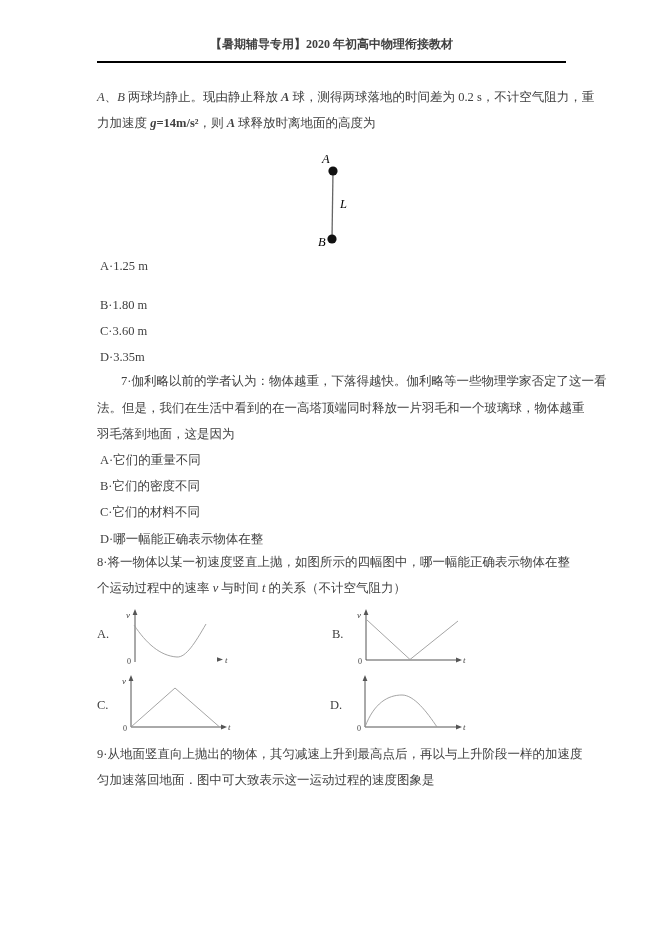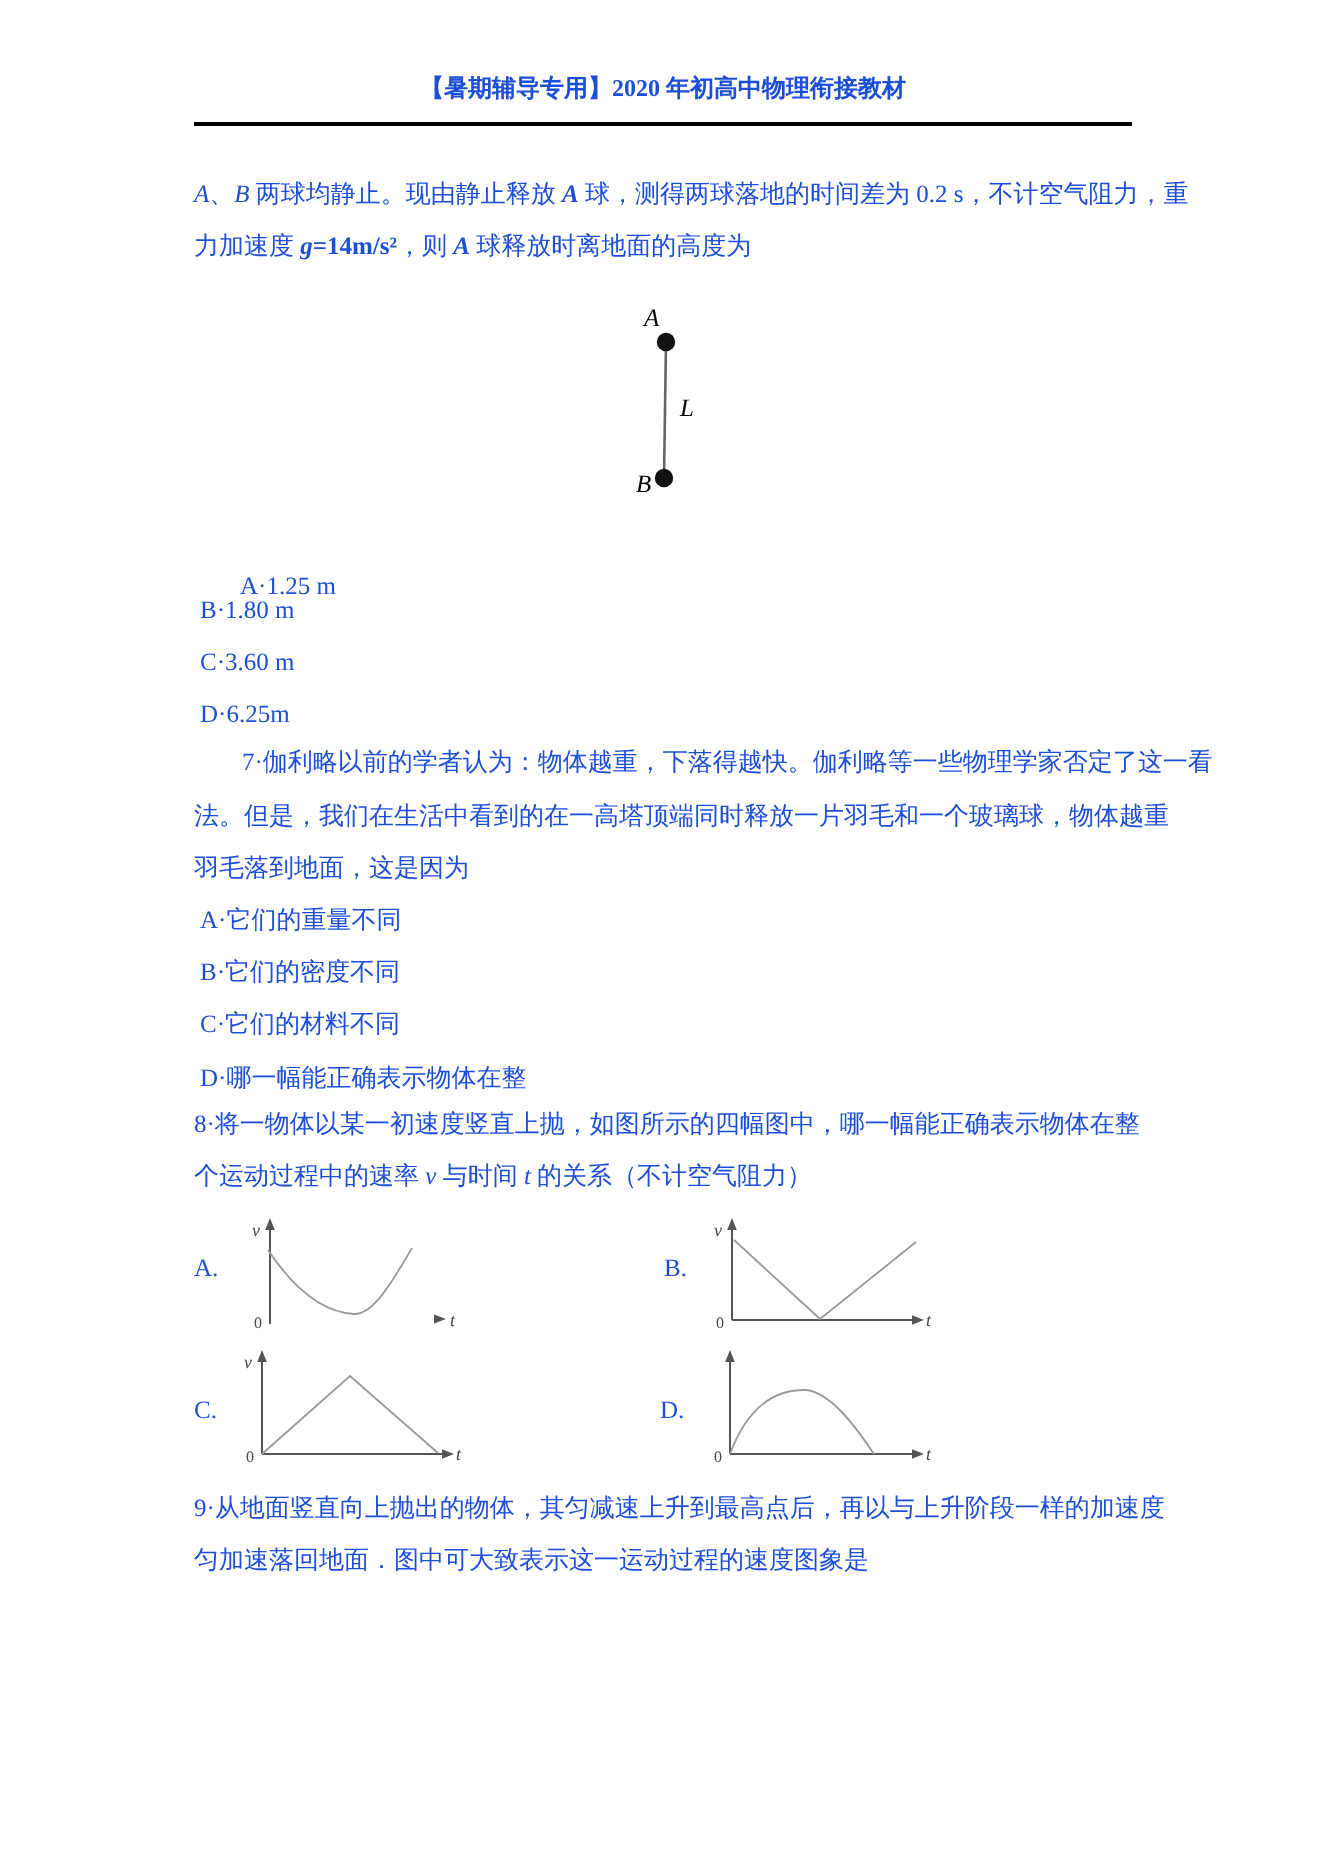--- a/index.html
+++ b/index.html
@@ -1,18 +1,18 @@
 <!DOCTYPE html>
 <html><head>
 <meta charset="utf-8">
 <style>
   html,body{margin:0;padding:0;background:#ffffff;}
   .page{
     position:relative;width:661px;height:935px;background:#ffffff;
-    font-family:"Liberation Serif","DejaVu Serif",serif;color:#1d4ed8;overflow:hidden;
+    font-family:"Liberation Serif","DejaVu Serif",serif;color:#404040;overflow:hidden;
   }
   .abs{position:absolute;}
   .txt{font-size:12.5px;line-height:16px;white-space:nowrap;}
   .b{font-weight:bold;}
   .i{font-style:italic;}
   .bi{font-weight:bold;font-style:italic;}
   .header-title{left:97px;top:36px;width:469px;text-align:center;font-size:12px;font-weight:bold;}
   .header-rule{left:97px;top:61px;width:469px;height:2px;background:#000;}
   .glabel{font-size:12.5px;}
   svg text{font-family:"Liberation Serif","DejaVu Serif",serif;}
@@ -36,24 +36,24 @@
 
   <svg class="abs" style="left:298px;top:146px;" width="80" height="105">
     <line x1="35" y1="25" x2="34" y2="93" stroke="#666" stroke-width="1.3"></line>
     <circle cx="35" cy="25" r="4.6" fill="#111"></circle>
     <circle cx="34" cy="93" r="4.6" fill="#111"></circle>
     <text x="24" y="17" font-size="12.5" font-style="italic">A</text>
     <text x="42" y="62" font-size="12.5" font-style="italic">L</text>
     <text x="20" y="100" font-size="12.5" font-style="italic">B</text>
   </svg>
 
-  <div class="abs txt" style="left:100px;top:285px;margin-left:20px;">A·1.25 m</div>
+  <div class="abs txt" style="left:100px;top:258px;">A·1.25 m</div>
   <div class="abs txt" style="left:100px;top:297px;">B·1.80 m</div>
   <div class="abs txt" style="left:100px;top:323px;">C·3.60 m</div>
-  <div class="abs txt" style="left:100px;top:349px;">D·6.25m</div>
+  <div class="abs txt" style="left:100px;top:349px;">D·3.35m</div>
 
   <div class="abs txt" style="left:97px;top:373px;margin-left:24px;">7·伽利略以前的学者认为：物体越重，下落得越快。伽利略等一些物理学家否定了这一看</div>
   <div class="abs txt" style="left:97px;top:400px;">法。但是，我们在生活中看到的在一高塔顶端同时释放一片羽毛和一个玻璃球，物体越重</div>
   <div class="abs txt" style="left:97px;top:426px;">羽毛落到地面，这是因为</div>
   <div class="abs txt" style="left:100px;top:452px;">A·它们的重量不同</div>
   <div class="abs txt" style="left:100px;top:478px;">B·它们的密度不同</div>
   <div class="abs txt" style="left:100px;top:504px;">C·它们的材料不同</div>
   <div class="abs txt" style="left:100px;top:531px;">D·哪一幅能正确表示物体在整</div>
 
   <div class="abs txt" style="left:97px;top:554px;">8·将一物体以某一初速度竖直上抛，如图所示的四幅图中，哪一幅能正确表示物体在整</div>

